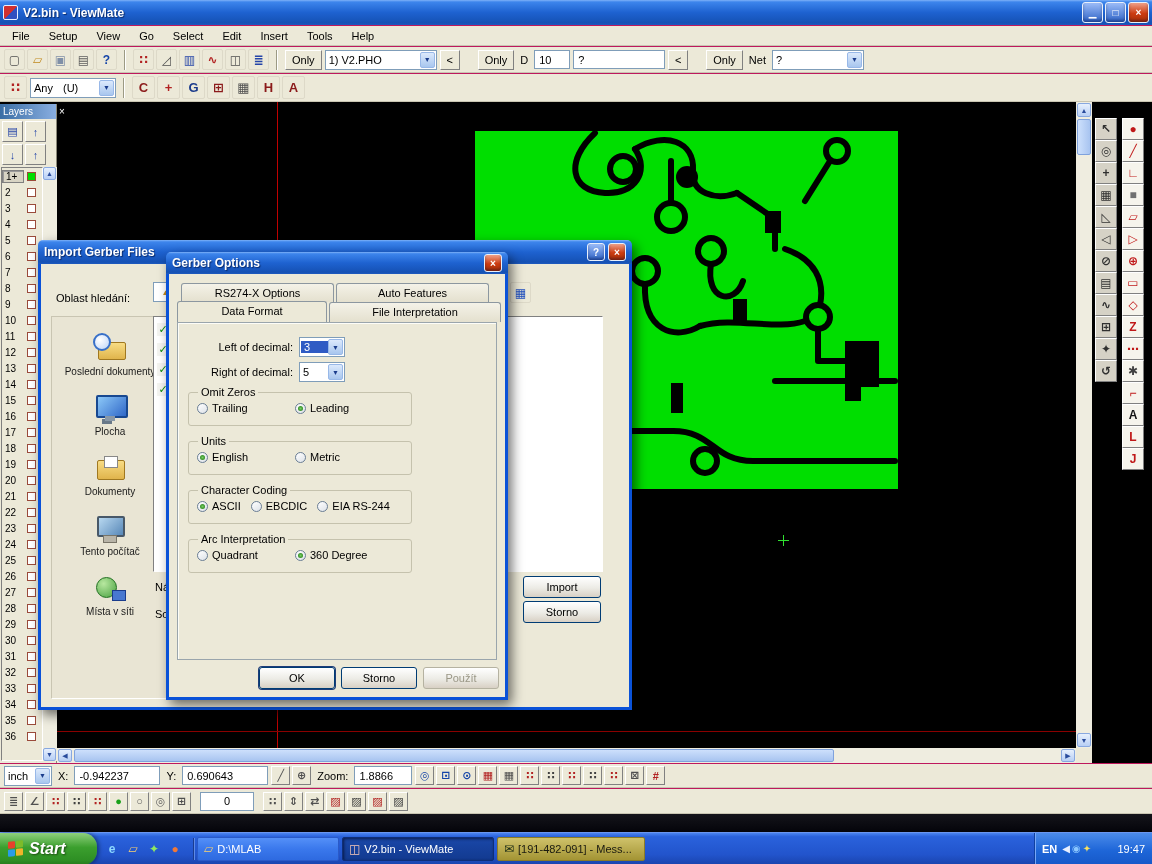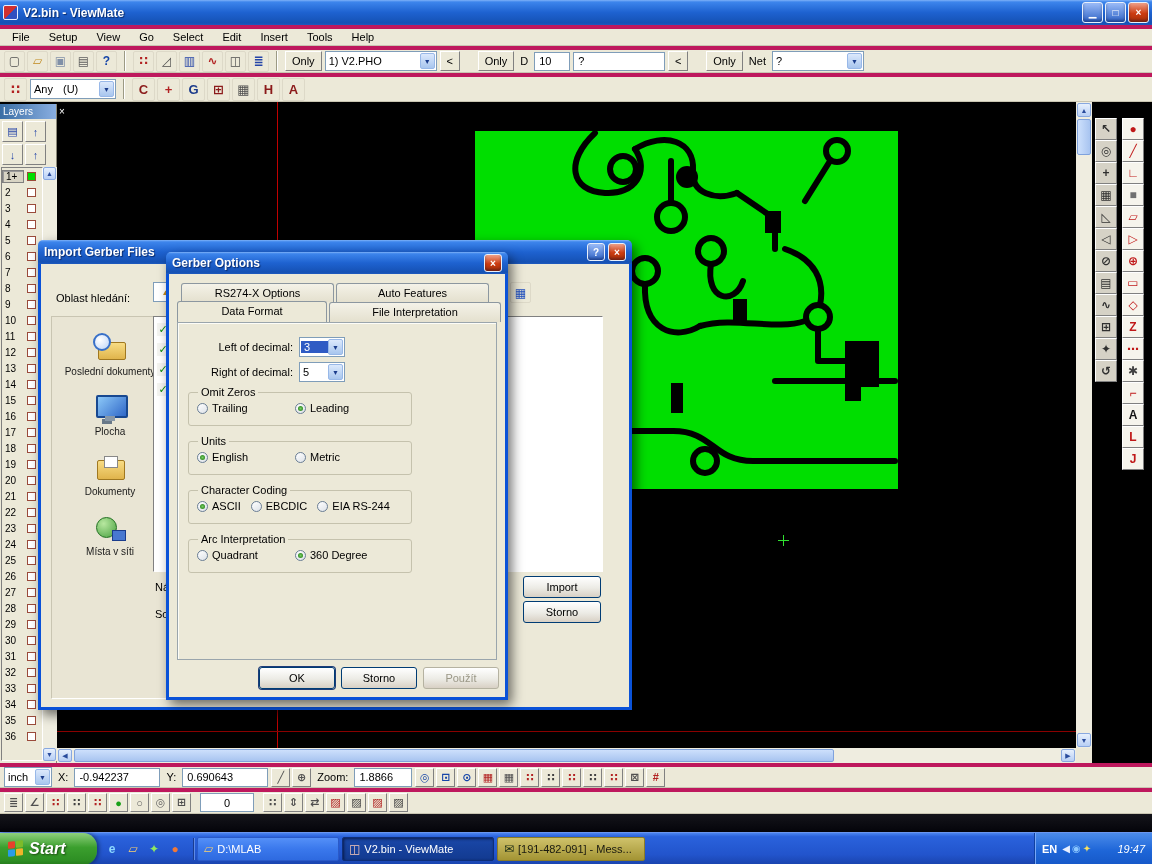--- a/index.html
+++ b/index.html
@@ -17,21 +17,21 @@
   .ttext { color:#fff; font-weight:bold; font-size:12px; text-shadow:1px 1px 1px #0A2A6A; }
   .wbtns { margin-left:auto; display:flex; gap:2px; }
   .wb { width:21px; height:21px; border-radius:3px; border:1px solid #E8F0FC; color:#fff;
     display:flex; align-items:center; justify-content:center; font-size:10px; font-weight:bold;
     background:linear-gradient(180deg,#9CBCF8,#2E63C6); box-shadow:inset 0 -2px 3px rgba(0,0,40,.35); }
   .wb.close { background:linear-gradient(180deg,#F0A088,#CC3C12 55%,#A83008); }
   .wb.help { background:linear-gradient(180deg,#9CBCF8,#2E63C6); }
 
   
   .bar { position:absolute; left:0; width:1152px; background:#ECE9D8; display:flex; align-items:center;
-    border-top:4px solid #be185d; border-bottom:1px solid #C9C5B2; padding:0 4px; gap:3px; }
+    border-top:1px solid #be185d; border-bottom:1px solid #C9C5B2; padding:0 4px; gap:3px; }
   .menubar { top:25px; height:21px; }
   .mitem { padding:2px 8px; font-size:11px; }
   .toolbar1 { top:46px; height:27px; }
   .toolbar2 { top:73px; height:29px; }
   .statusbar1 { top:763px; height:25px; }
   .statusbar2 { top:788px; height:26px; }
   .tbi { width:21px; height:21px; display:flex; align-items:center; justify-content:center;
     font-size:12px; font-weight:bold; background:#ECE9D8; border:1px solid #DDD9C8; border-radius:2px; }
   .tbi.big { width:23px; height:23px; font-size:13px; }
   .tsep { width:2px; height:20px; border-left:1px solid #9C9A84; border-right:1px solid #fff; margin:0 4px; }
@@ -212,21 +212,21 @@
   .taskbtn.normal { width:142px; background:linear-gradient(180deg,#5490F8,#3A78EC 50%,#2E6AE0); border:1px solid #2A5AC8; }
   .taskbtn.active { width:152px; background:linear-gradient(180deg,#1A47A8,#123A90); border:1px solid #0E2E78;
     box-shadow:inset 1px 1px 3px rgba(0,0,20,.6); }
   .taskbtn.alert { width:148px; background:linear-gradient(180deg,#CFC26B,#A39434); border:1px solid #8A7C28; color:#1A1A10; }
   .ticon { font-size:12px; flex:none; }
   .tray { margin-left:auto; height:32px; width:118px; display:flex; align-items:center; gap:5px; padding:0 7px;
     background:linear-gradient(180deg,#4B8BEA 0%,#1E66D8 55%,#1558C8 100%);
     border-left:1px solid #1040A0; box-shadow:inset 1px 0 0 #78A8F8; color:#fff; }
   .lang { font-size:11px; font-weight:bold; }
   .trayi { font-size:10px; }
-  .clock { font-size:11px; margin-left:auto;font-style:italic; }
+  .clock { font-size:11px; margin-left:auto; }
 </style>
 </head>
 <body>
 
 <div class="screen">
 
   <div class="titlebar">
     <span class="appicon"></span>
     <span class="ttext">V2.bin - ViewMate</span>
     <span class="wbtns">
@@ -684,20 +684,24 @@
           </div>
           <div class="place">
             <span class="pic pi-desktop"></span>
             <span class="plabel">Plocha</span>
           </div>
           <div class="place">
             <span class="pic pi-documents"></span>
             <span class="plabel">Dokumenty</span>
           </div>
           <div class="place">
+            <span class="pic pi-computer"></span>
+            <span class="plabel">Tento počítač</span>
+          </div>
+          <div class="place">
             <span class="pic pi-network"></span>
             <span class="plabel">Místa v síti</span>
           </div>
         </div>
       <div class="filelist">
         <div class="fchecks">
             <span class="fcheck">✓</span>
             <span class="fcheck">✓</span>
             <span class="fcheck">✓</span>
             <span class="fcheck">✓</span>

